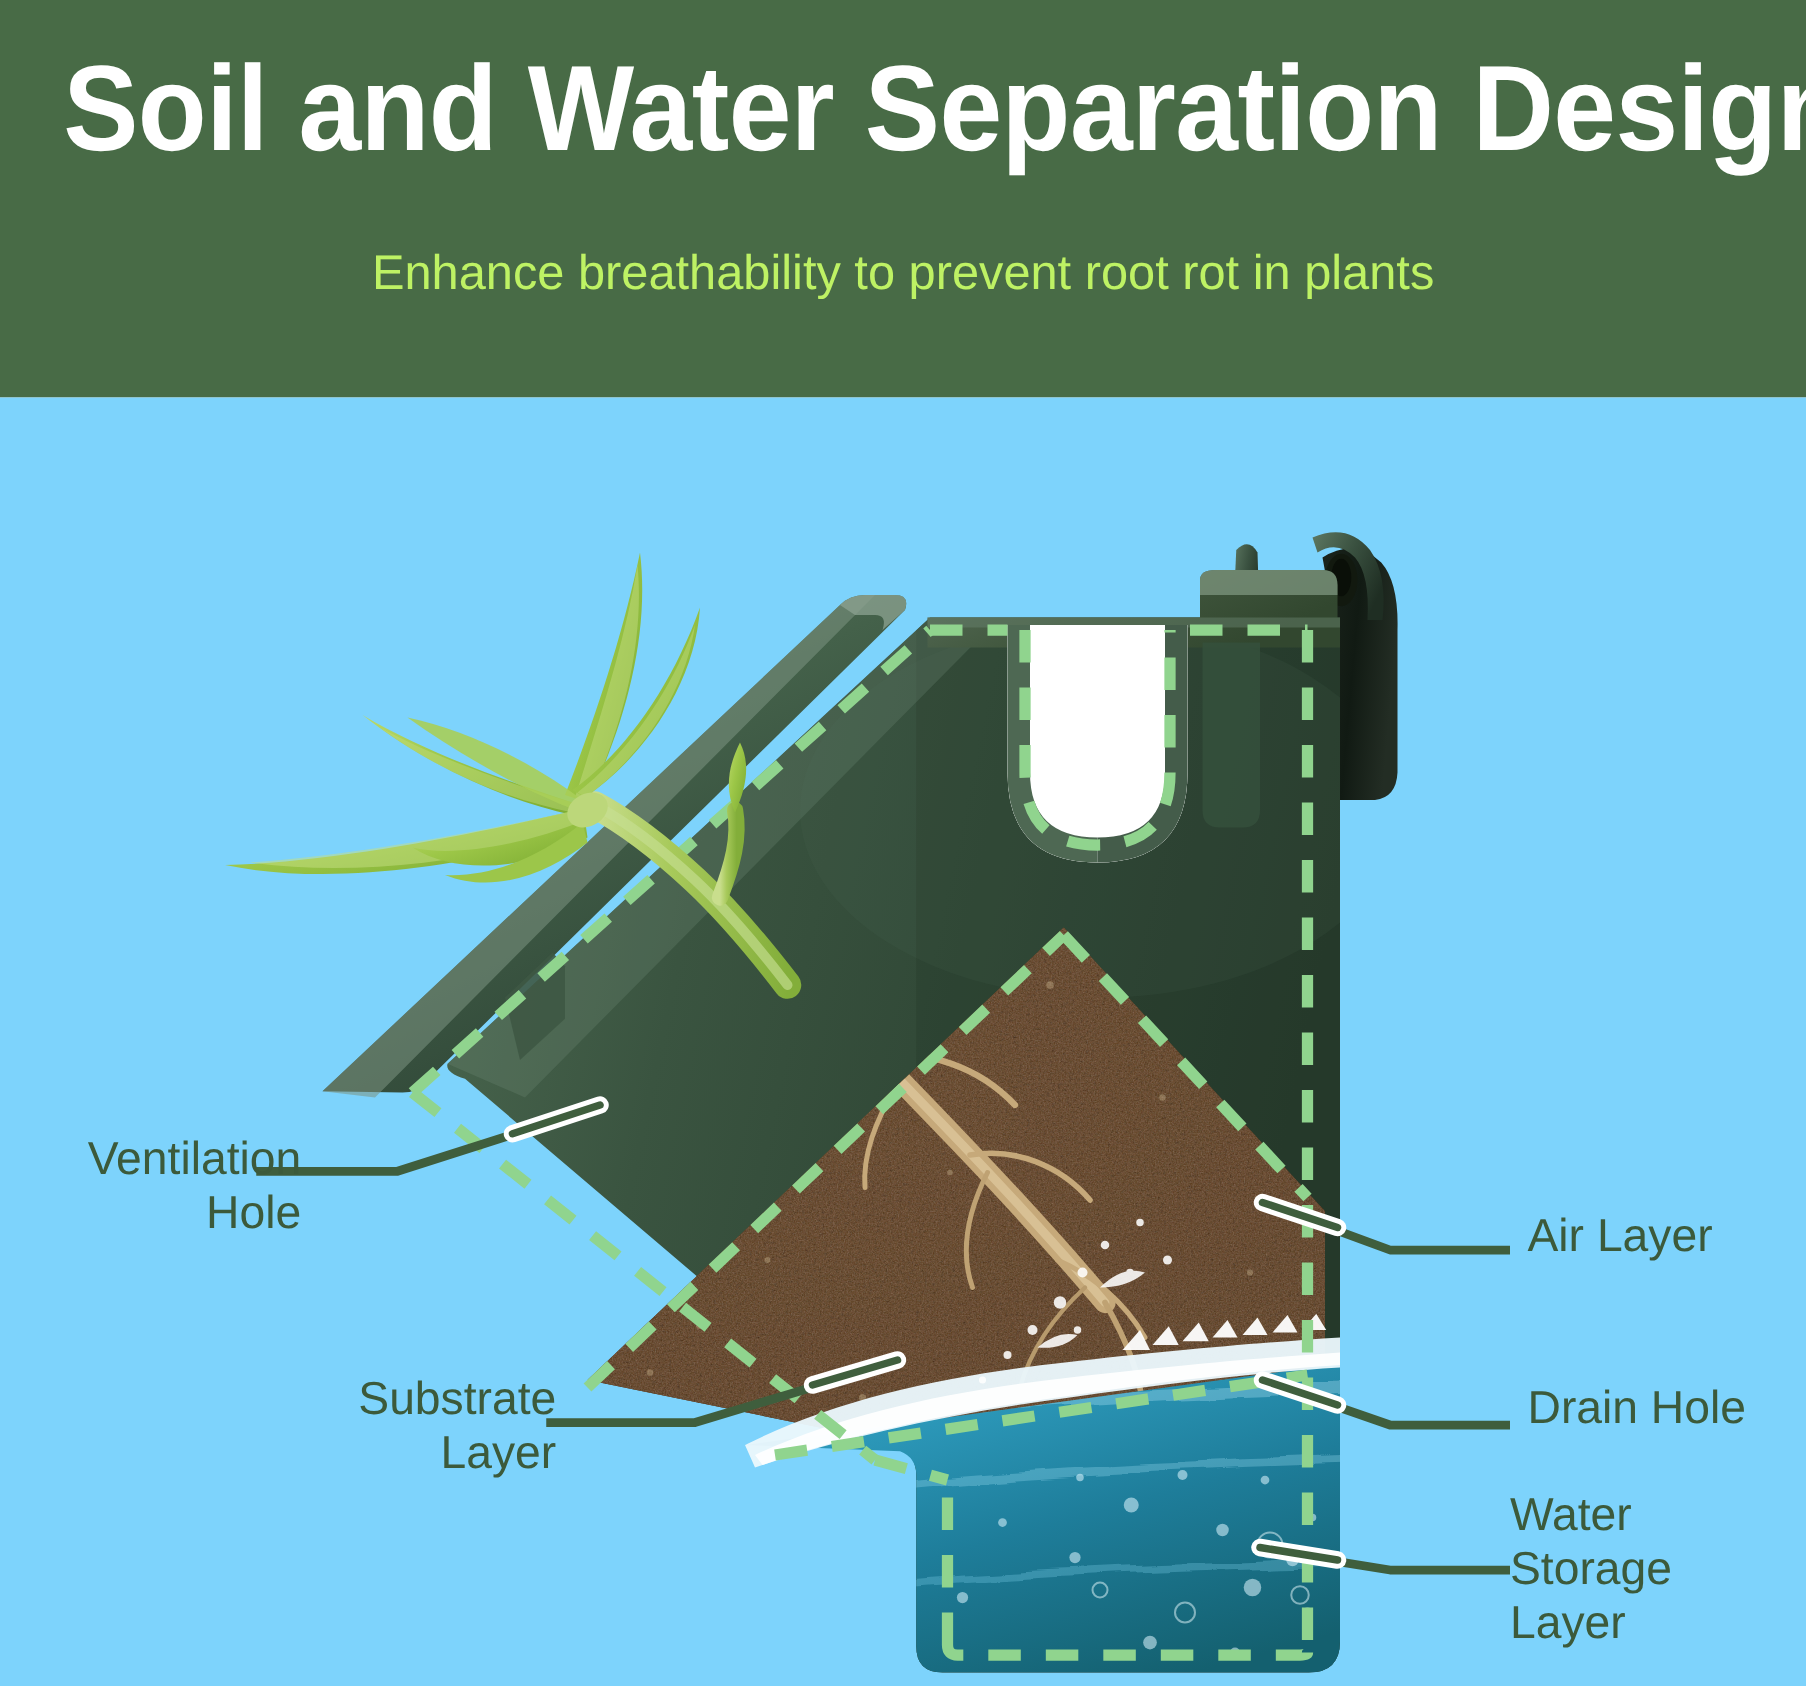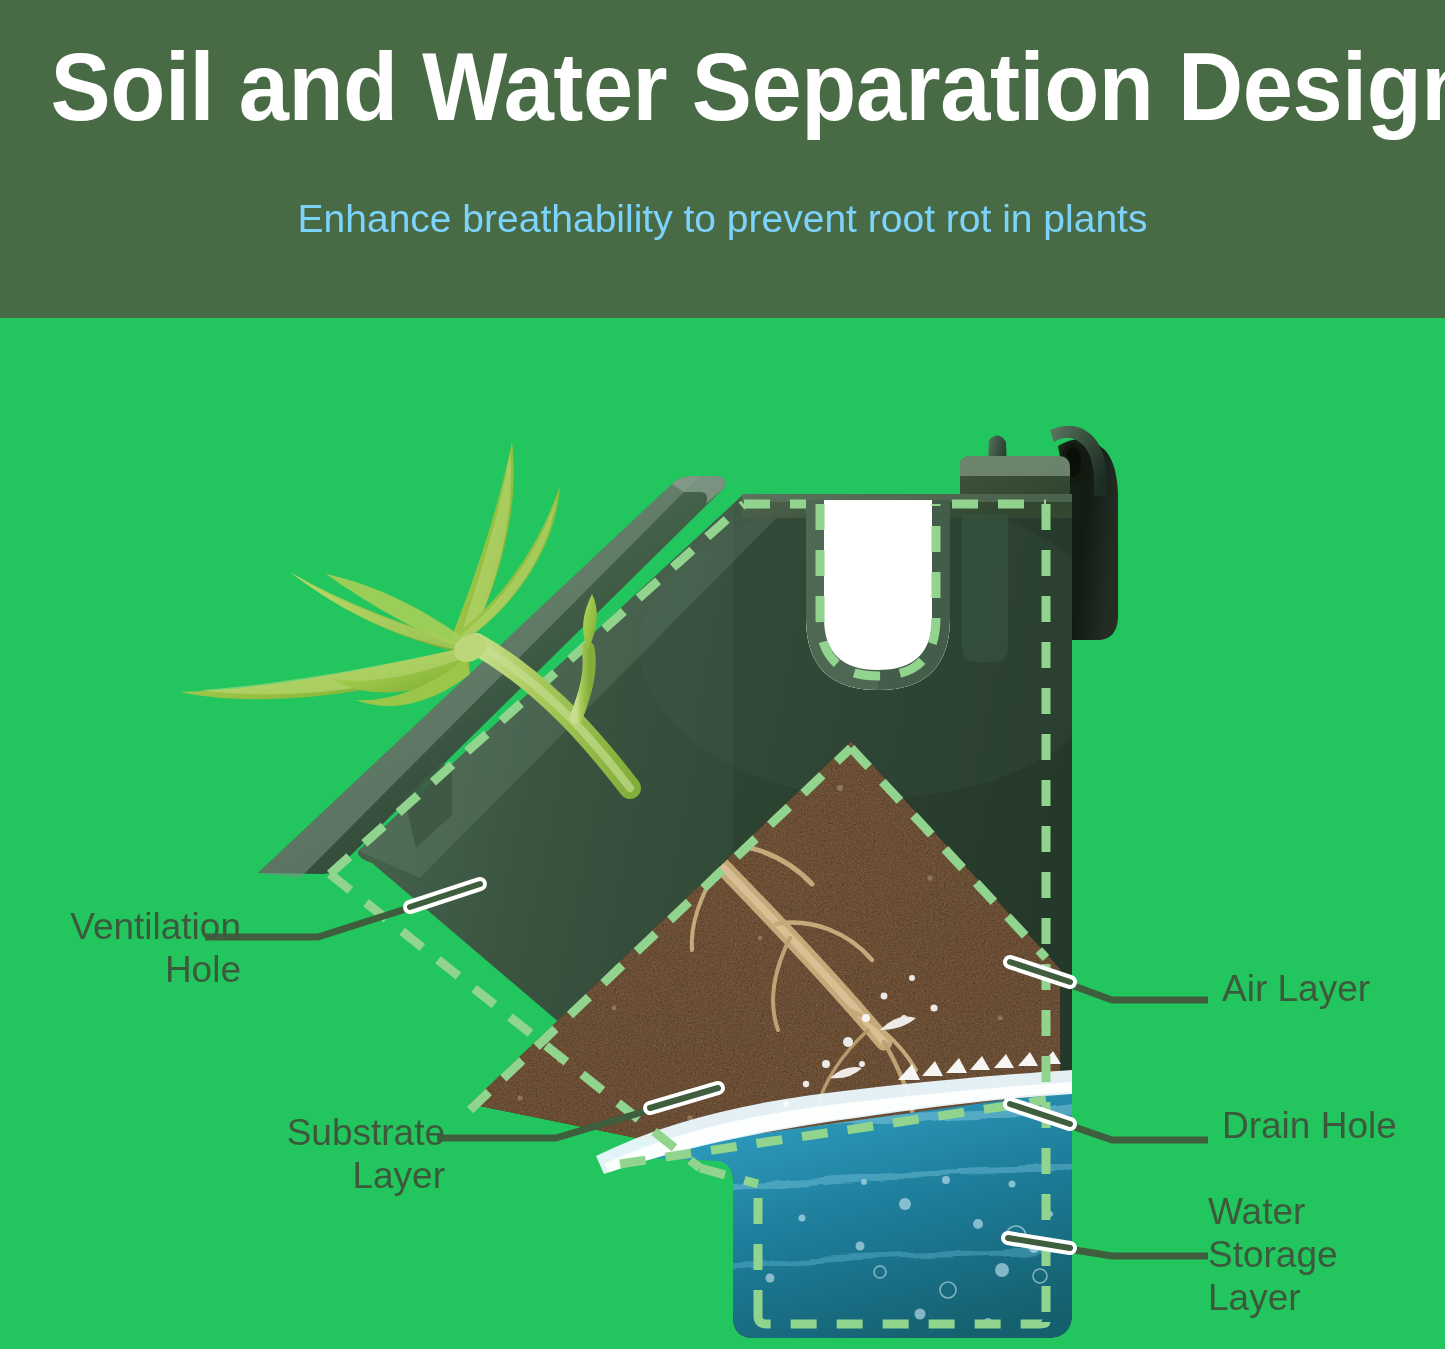--- a/index.html
+++ b/index.html
@@ -9,37 +9,37 @@
 
   
   .header{position:absolute;left:0;top:0;width:1445px;height:318px;
           background:#486B46;overflow:hidden;}
   .header-title{position:absolute;left:0;top:38px;width:1445px;text-align:center;
           color:#ffffff;font-size:97px;line-height:1.02;font-weight:bold;
           letter-spacing:-0.5px;
           font-family:"Liberation Sans Narrow","Liberation Sans","DejaVu Sans Condensed",sans-serif;
           transform:scaleX(0.93);transform-origin:50% 50%;white-space:nowrap;}
   .header-sub{position:absolute;left:0;top:196px;width:1445px;text-align:center;
-          color:#7dd3fc;font-size:39px;line-height:1.2;font-weight:400;
+          color:#bef264;font-size:39px;line-height:1.2;font-weight:400;
           white-space:nowrap;}
 
   
   .stage{position:absolute;left:0;top:318px;width:1445px;height:1031px;
-         background:#22c55e;overflow:hidden;}
+         background:#7dd3fc;overflow:hidden;}
   .art{position:absolute;left:0;top:0;width:1445px;height:1031px;}
 
   
   .lbl{position:absolute;color:#3C5A3B;font-size:37px;line-height:1.16;
        font-weight:400;white-space:pre-line;}
   .lbl.right-al{text-align:right;}
   .lbl.left-al{text-align:left;}
   .lbl.center-al{}
 
   #label-ventilation{right:1204px;top:588px;width:260px;}
-  #label-substrate{right:1000px;top:780px;width:300px;margin-top:14px;}
+  #label-substrate{right:1000px;top:780px;width:300px;}
   #label-air{left:1222px;top:650px;width:230px;}
   #label-drain{left:1222px;top:787px;width:230px;}
   #label-water{left:1208px;top:873px;width:200px;}
 </style>
 </head>
 <body>
 
 <div class="page">
 
   <div class="header">

